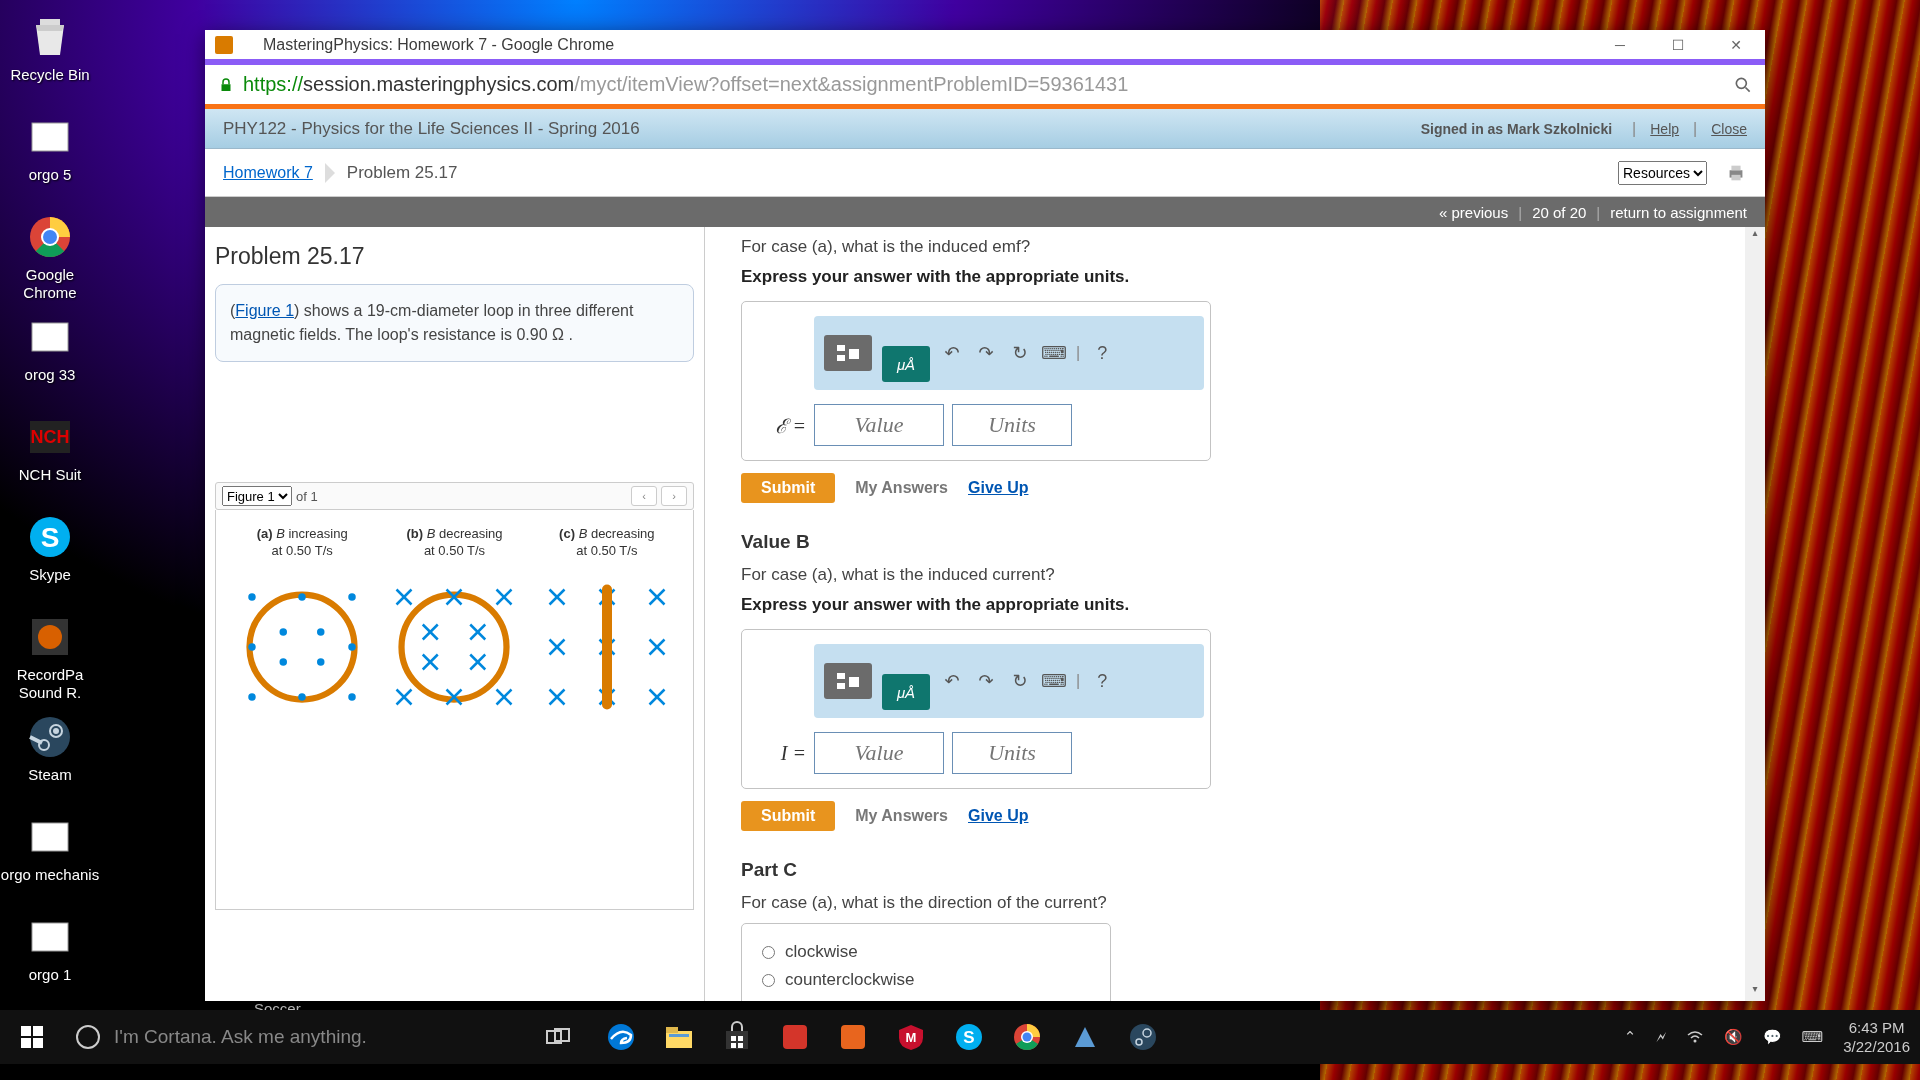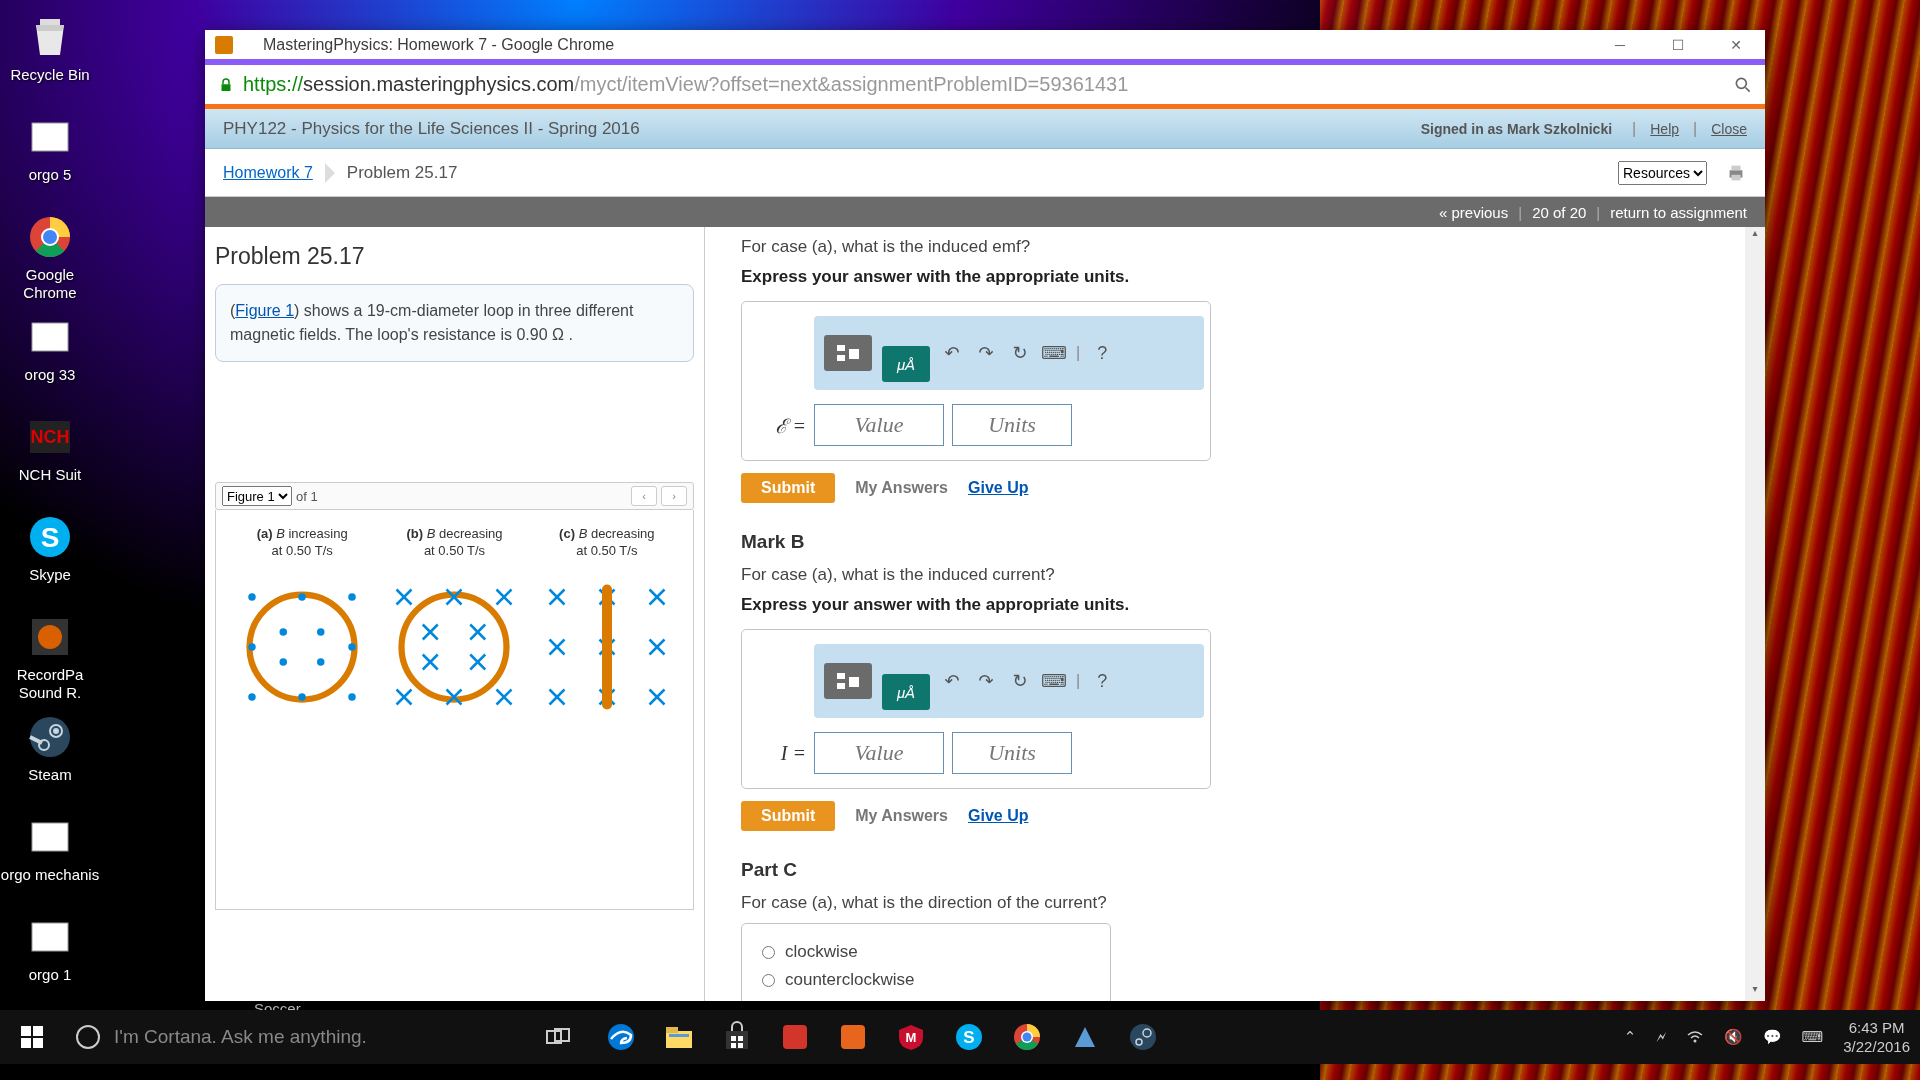--- a/index.html
+++ b/index.html
@@ -384,21 +384,21 @@
           <input class="val" placeholder="Value" style="">
           <input class="unit" placeholder="Units" style="">
         </div>
       </div>
       <div class="submit-row">
         <button class="submit-btn">Submit</button>
         <span class="my-ans">My Answers</span>
         <a class="give-up">Give Up</a>
       </div>
 
-      <div class="part-title">Mark B</div>
+      <div class="part-title">Value B</div>
       <div class="question">For case (a), what is the induced current?</div>
       <div class="instruct">Express your answer with the appropriate units.</div>
       <div class="answer-box">
         <div class="toolbar">
           <div class="tool-btn">
                 <svg width="26" height="20" viewBox="0 0 26 20">
                   <rect x="2" y="2" width="8" height="6" fill="#fff"></rect>
                   <rect x="2" y="12" width="8" height="6" fill="#fff"></rect>
                   <rect x="14" y="6" width="10" height="10" fill="#fff"></rect>
                 </svg>

